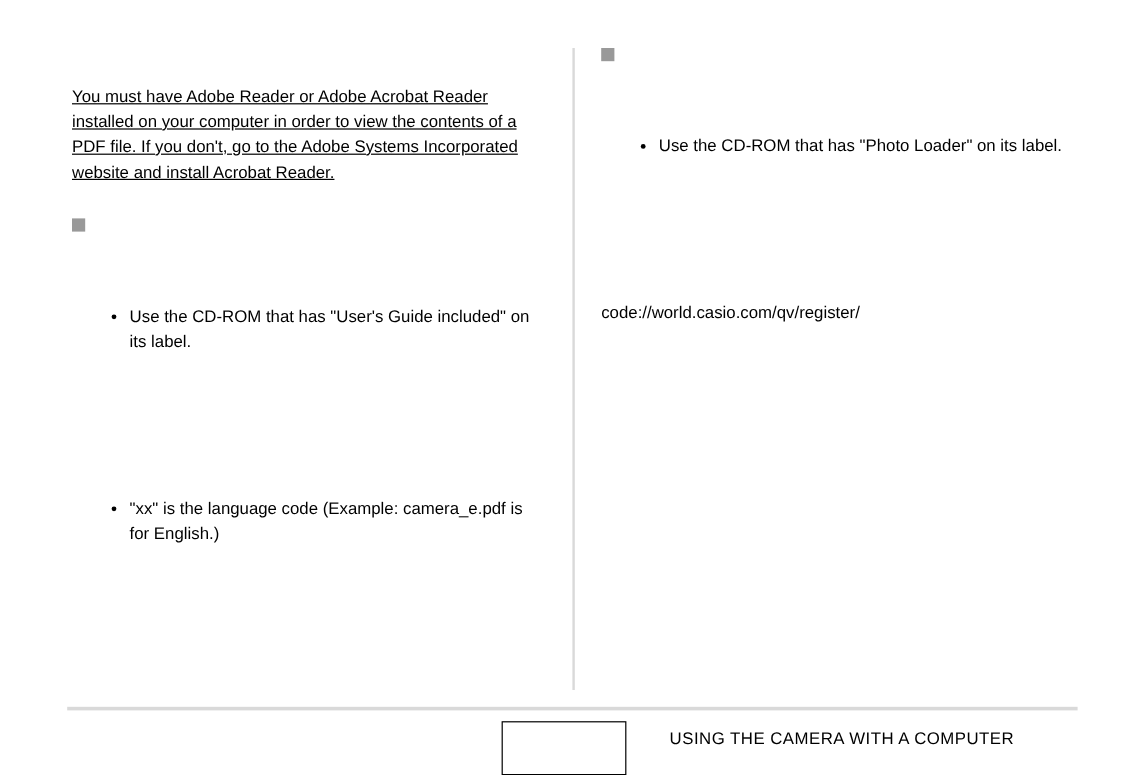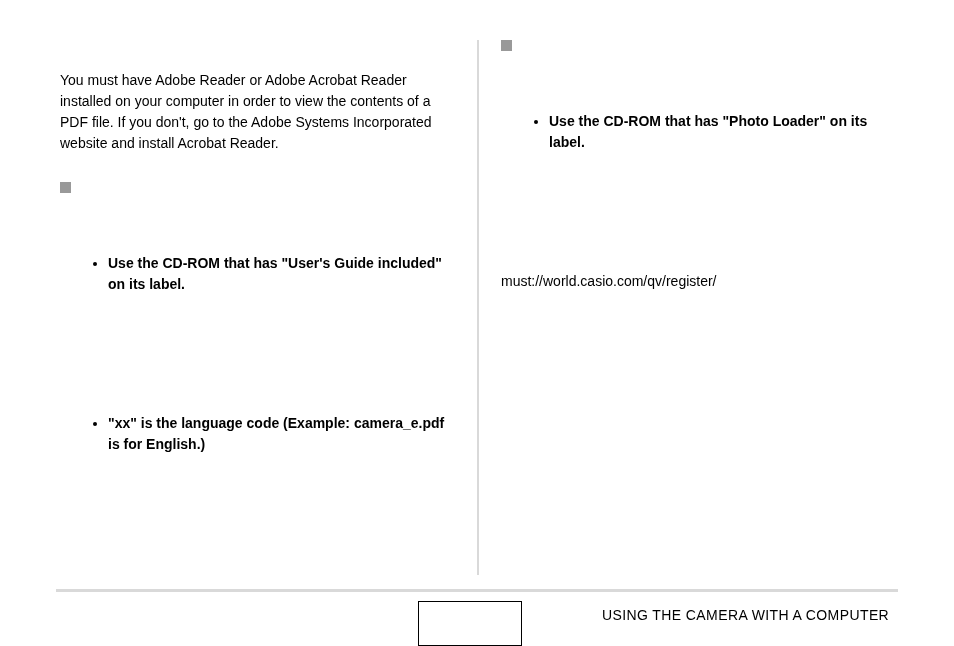--- a/index.html
+++ b/index.html
@@ -27,33 +27,32 @@
     .column-left { padding-right: 24px; }
     .column-right { padding-left: 24px; }
     .divider {
       position: absolute;
       left: 50%;
       top: 40px;
       width: 2px;
       height: 535px;
       background: #d9d9d9;
     }
-    .intro { margin-bottom: 28px; }
+    .intro { margin-bottom: 28px; text-decoration: underline; }
     .square {
       width: 11px;
       height: 11px;
       background: #999;
       display: inline-block;
       margin-bottom: 6px;
     }
     .sec { margin-bottom: 28px; }
     ul.bullets {
       list-style: disc;
       padding-left: 48px;
-      font-weight: bold;
     }
     ul.bullets li { margin-bottom: 8px; }
     .spacer-110 { height: 110px; }
     .spacer-30  { height: 30px; }
     .spacer-20  { height: 20px; }
     .reg { margin-top: 8px; }
     
     .hrule {
       position: absolute;
       left: 56px;
@@ -69,21 +68,21 @@
       left: 418px;
       width: 104px;
       height: 45px;
       border: 1px solid #000;
       background: #fff;
     }
     
     .footer-title {
       position: absolute;
       top: 605px;
-      left: 602px;
+      left: 558px;
       font-size: 14px;
       letter-spacing: 0.4px;
     }
   </style>
 </head>
 <body>
 
 <div class="content">
   <div class="divider"></div>
 
@@ -112,19 +111,19 @@
       <span class="square"></span>
     </div>
 
     <div class="spacer-20"></div>
     <ul class="bullets">
       <li>Use the CD-ROM that has "Photo Loader" on its label.</li>
     </ul>
 
     <div class="spacer-110"></div>
 
-    <p>must://world.casio.com/qv/register/</p>
+    <p>code://world.casio.com/qv/register/</p>
   </div>
 </div>
 
 <div class="hrule"></div>
 <div class="page-box"></div>
 <div class="footer-title">USING THE CAMERA WITH A COMPUTER</div>
 
 </body></html>

